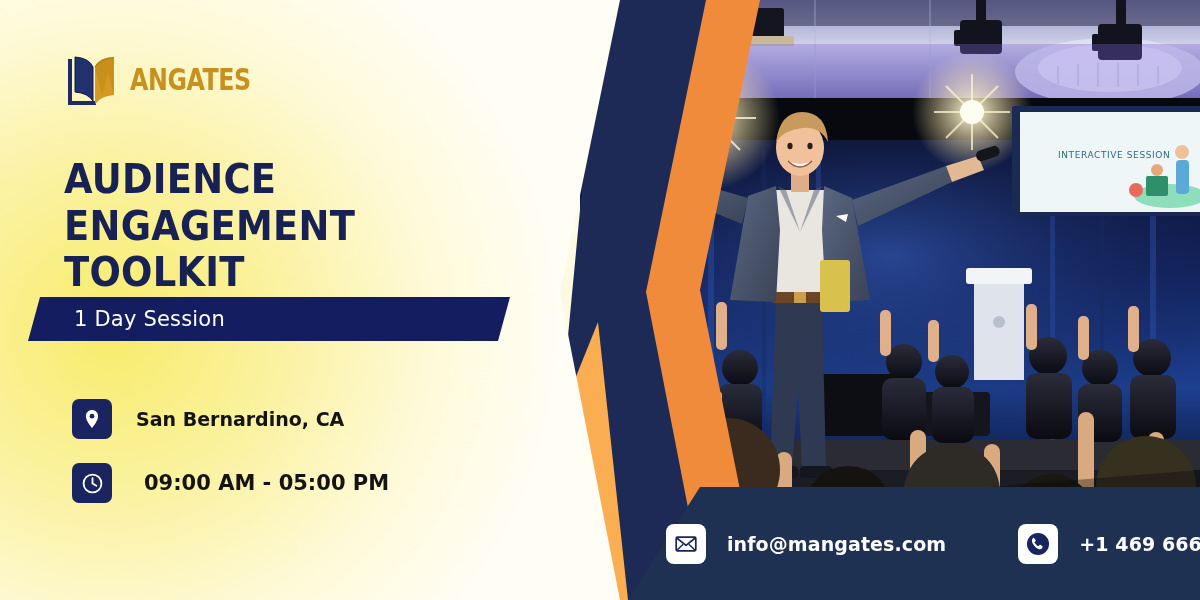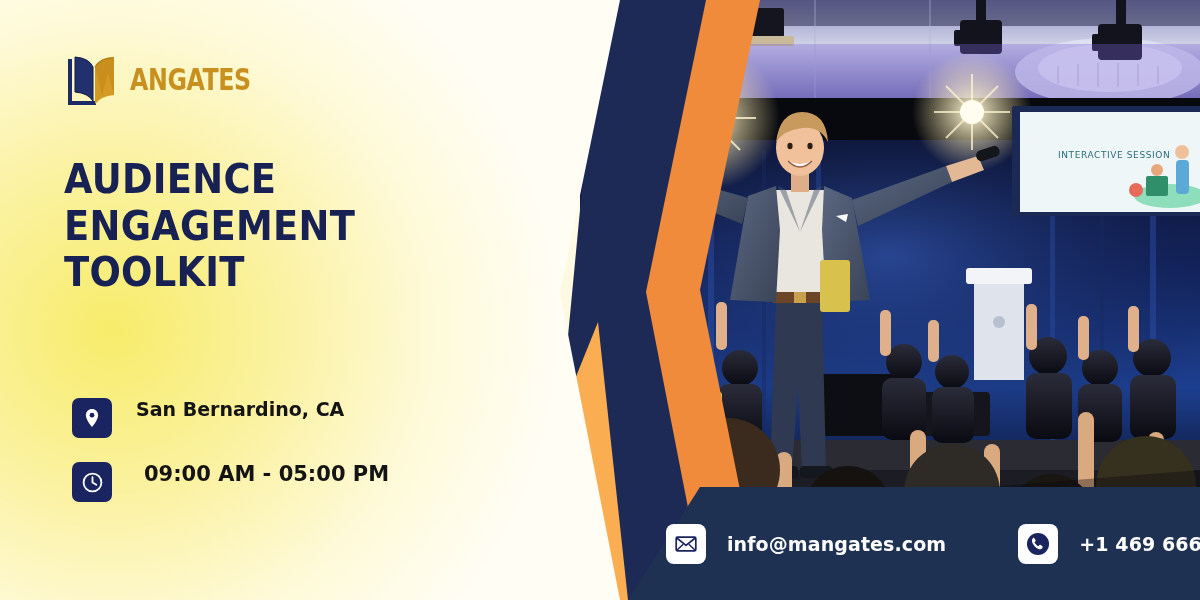--- a/index.html
+++ b/index.html
@@ -86,21 +86,21 @@
     color:#ffffff;
     font-family:"DejaVu Sans", sans-serif;
     font-size:21px;
     font-weight:400;
     letter-spacing:0.2px;
     white-space:nowrap;
   }
 
   
   .info { position:absolute; left:72px; top:398px; }
-  .info-row { display:flex; align-items:flex-start; height:42px; margin-bottom:22px; }
+  .info-row { display:flex; align-items:center; height:42px; margin-bottom:22px; }
   .info-icon {
     width:40px; height:40px; flex:0 0 40px;
     background:#1a2460; border-radius:7px;
     display:flex; align-items:center; justify-content:center;
   }
   .info-icon svg { display:block; }
   .info-text {
     margin-left:24px;
     font-family:"DejaVu Sans", sans-serif;
     font-size:19px; font-weight:600;
@@ -430,20 +430,26 @@
       <path d="M33 16 q5 -9 19 -9" fill="none" stroke="#b07f18" stroke-width="1.2"></path>
     </svg>
     <span class="logo-word">ANGATES</span>
   </div>
 
   <h1 class="title">
     <span>AUDIENCE ENGAGEMENT</span><br>
     <span>TOOLKIT</span>
   </h1>
 
+  <div class="ribbon">
+    <svg viewBox="0 0 482 44" preserveAspectRatio="none" aria-hidden="true">
+      <path d="M12 0 L482 0 L470 44 L0 44 Z" fill="#131d60"></path>
+    </svg>
+    <span class="ribbon-label">1 Day Session</span>
+  </div>
 
   <div class="info">
     <div class="info-row location">
       <span class="info-icon">
         <svg width="22" height="22" viewBox="0 0 24 24" aria-hidden="true">
           <path d="M12 2.2c-3.7 0-6.7 3-6.7 6.7 0 5 6.7 12.9 6.7 12.9s6.7-7.9 6.7-12.9c0-3.7-3-6.7-6.7-6.7z" fill="#ffffff"></path>
           <circle cx="12" cy="8.9" r="2.6" fill="#1a2460"></circle>
         </svg>
       </span>
       <span class="info-text">San Bernardino, CA</span>

